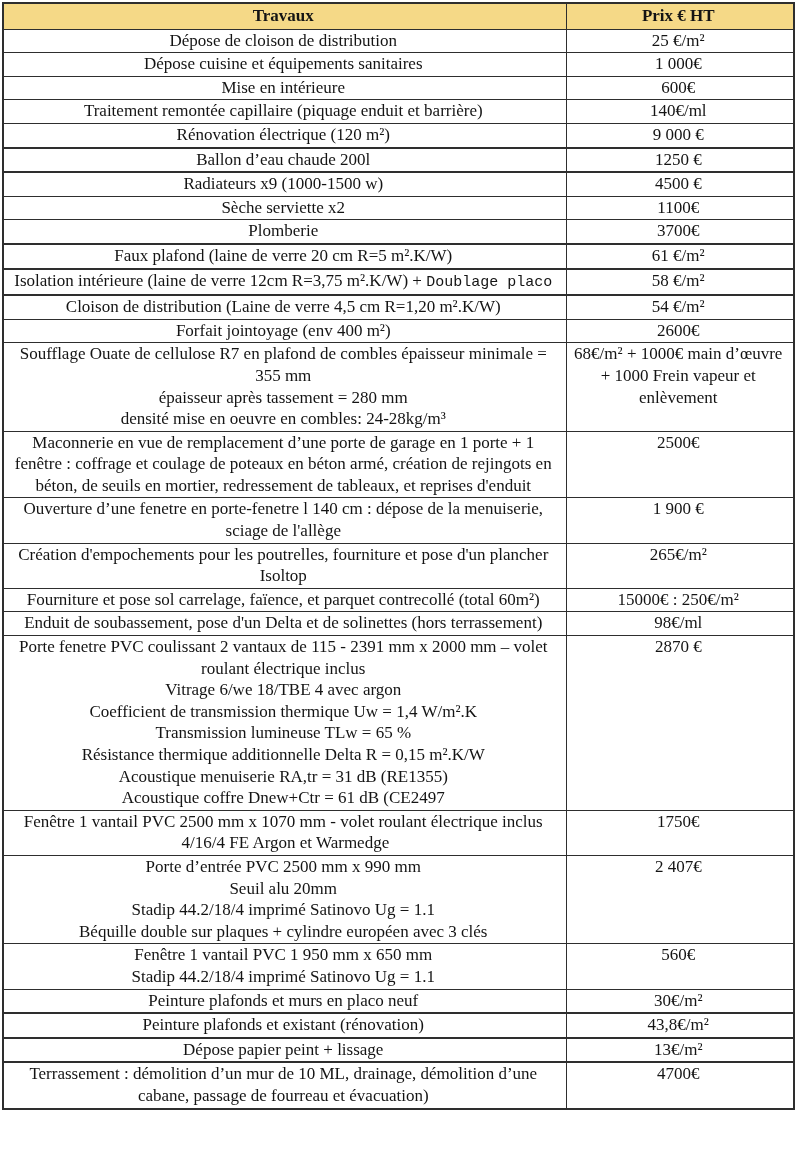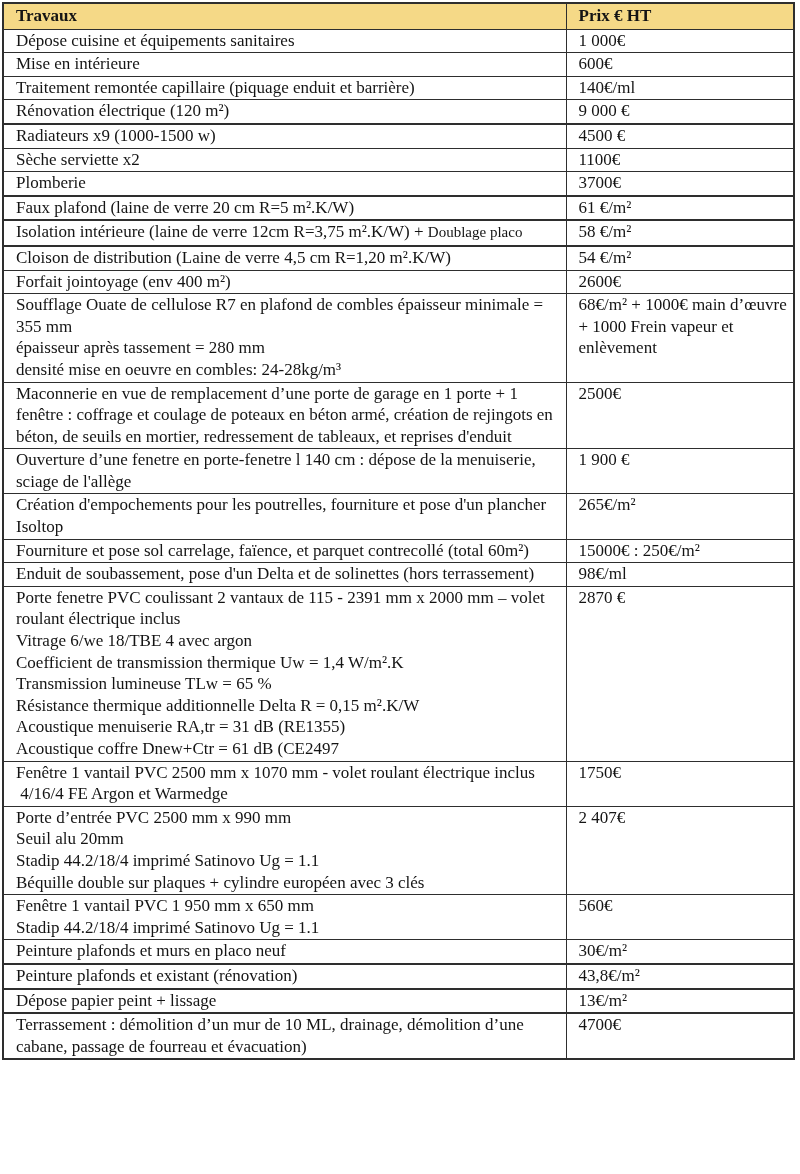--- a/index.html
+++ b/index.html
@@ -19,55 +19,61 @@
     table-layout:fixed;
     width:791px;
     margin:2px 0 0 2px;
     border:2px solid var(--border);
   }
   col.c1{width:563px;}
   col.c2{width:228px;}
   th,td{
     border:1px solid var(--border);
     vertical-align:top;
-    padding:0 6px 1px 12px;
+    padding:0 6px 1px 3px;
     font-size:17px;
     line-height:21.6px;
-    text-align:left;
+    text-align:center;
   }
   thead th{
     background:var(--header-bg);
     font-weight:bold;
     padding-top:1px;
     padding-bottom:2px;
   }
   tr.thick td{border-top-width:2px;}
   .para{margin:0;white-space:pre-wrap;}
   .i{}
   .u{}
-  .sans{font-family:Liberation Serif, serif;font-size:15px;}
+  .sans{font-family:Liberation Mono, monospace;font-size:15px;}
 </style>
 </head>
 <body>
 
 <div class="page">
   <table class="works">
     <colgroup>
       <col class="c1">
       <col class="c2">
     </colgroup>
     <thead>
       <tr>
         <th>Travaux</th>
         <th>Prix € HT</th>
       </tr>
     </thead>
     <tbody id="tbody">
         <tr>
           <td>
+            <div class="para"><span>Dépose de cloison de distribution</span></div>
+          </td>
+          <td>25 €/m²</td>
+        </tr>
+        <tr>
+          <td>
             <div class="para"><span>Dépose cuisine et équipements sanitaires</span></div>
           </td>
           <td>1 000€</td>
         </tr>
         <tr>
           <td>
             <div class="para"><span>Mise en intérieure</span></div>
           </td>
           <td>600€</td>
         </tr>
@@ -75,20 +81,26 @@
           <td>
             <div class="para"><span>Traitement remontée capillaire (piquage enduit et barrière)</span></div>
           </td>
           <td>140€/ml</td>
         </tr>
         <tr>
           <td>
             <div class="para"><span>Rénovation électrique (120 m²)</span></div>
           </td>
           <td>9 000 €</td>
+        </tr>
+        <tr class="thick">
+          <td>
+            <div class="para"><span>Ballon d’eau chaude 200l</span></div>
+          </td>
+          <td>1250 €</td>
         </tr>
         <tr class="thick">
           <td>
             <div class="para"><span>Radiateurs x9 (1000-1500 w)</span></div>
           </td>
           <td>4500 €</td>
         </tr>
         <tr>
           <td>
             <div class="para"><span>Sèche serviette x2</span></div>

